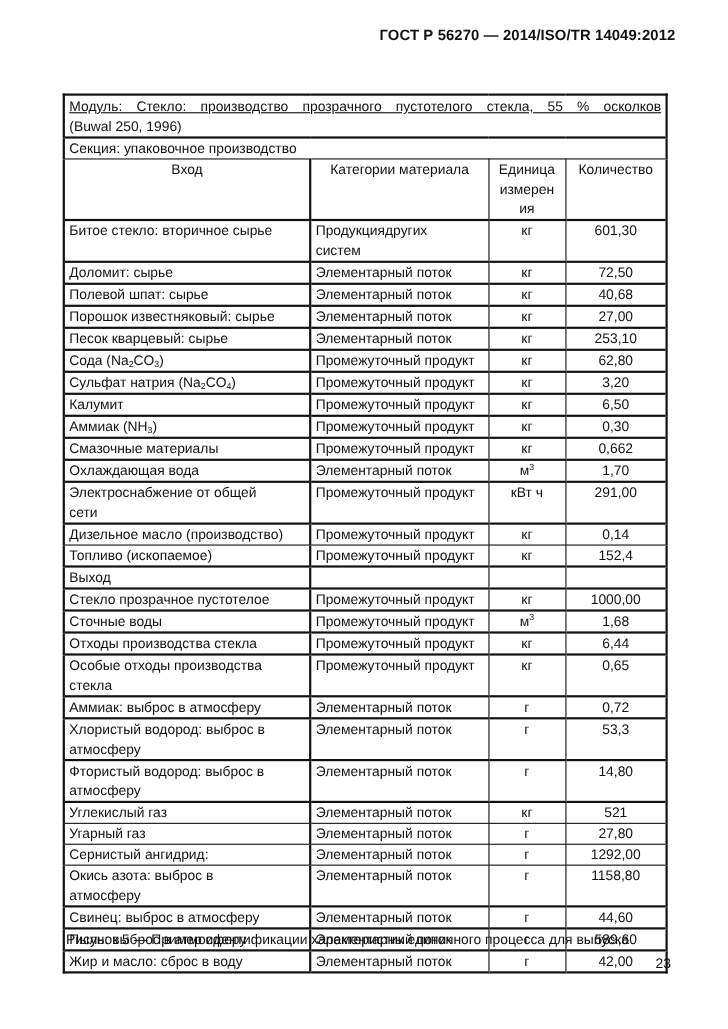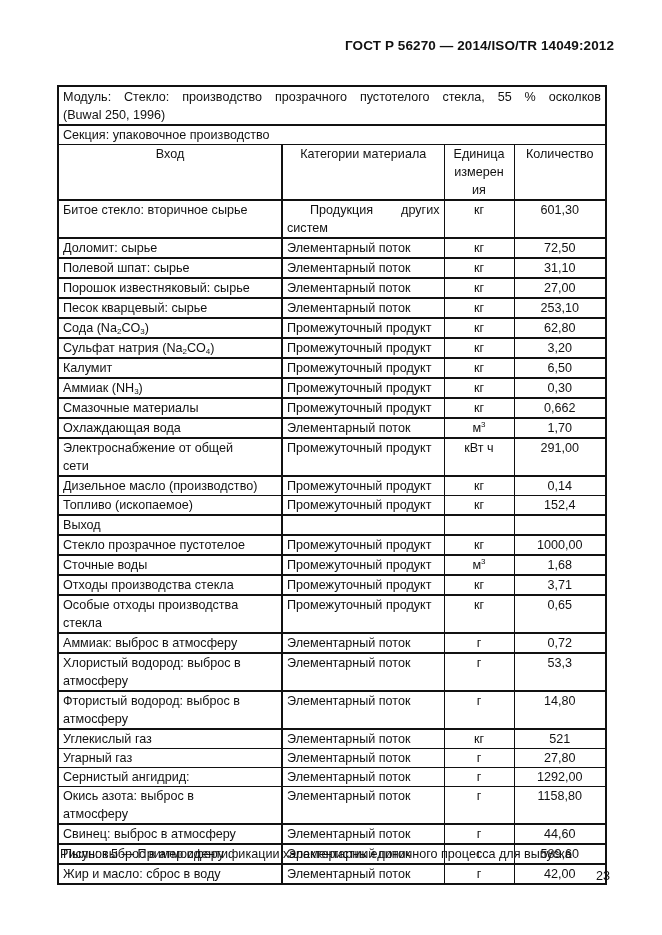--- a/index.html
+++ b/index.html
@@ -1,51 +1,51 @@
 <!DOCTYPE html>
 <html><head>
   <meta charset="utf-8">
   <style>
     html, body { margin: 0; padding: 0; background: #ffffff; }
     body {
       width: 662px; height: 935px; position: relative; overflow: hidden;
       font-family: "Liberation Sans", sans-serif; color: #111;
     }
     .doc-header {
-      position: absolute; top: 38px; right: 48px;
+      position: absolute; top: 24px; right: 48px;
       font-size: 13.5px; font-weight: bold; letter-spacing: 0.1px;
     }
     table.lci {
       position: absolute; left: 57px; top: 85px;
       width: 548px; border-collapse: collapse; table-layout: fixed;
       font-size: 12.6px; line-height: 18px;
     }
     table.lci td {
       border: 1px solid #111; padding: 0 4px; vertical-align: top;
       box-sizing: border-box;
     }
     table.lci tr.thick-top td { border-top: 2px solid #111; }
     td.c1 { border-left: 2px solid #111 !important; }
     td.c2 { border-left: 2px solid #111 !important; }
     td.c4, td.full { border-right: 2px solid #111 !important; }
     td.center { text-align: center; }
     tr.r1 td { height: 18px; }
     tr.r2 td { height: 36px; }
     .module { text-align: justify; padding-top: 1px !important; }
-    .module .line1 { display: block; text-align: justify; text-align-last: justify; }
+    .module .line1 { display: block; text-align: justify; text-align-last: justify; text-decoration: underline; }
     sub { font-size: 8px; vertical-align: -2px; line-height: 0; }
     sup { font-size: 8px; vertical-align: 5px; line-height: 0; }
     .caption {
       position: absolute; left: 60px; top: 845px; width: 552px;
       font-size: 12.6px; line-height: 18px; text-align: left;
     }
     .page-number {
       position: absolute; right: 52px; top: 869px; font-size: 12.6px;
     }
-    .cat-split { display: flex; justify-content: flex-end; gap: 28px; }
+    .cat-split { display: flex; justify-content: flex-start; }
   </style>
 </head>
 <body>
 
 <div class="doc-header">ГОСТ Р 56270 — 2014/ISO/TR 14049:2012</div>
 
 <table class="lci">
   <colgroup>
     <col style="width:224px">
       <col style="width:162px">
@@ -88,21 +88,21 @@
     <tr class="thick-top r1">
       <td class="c1">Доломит: сырье</td>
       <td class="c2">Элементарный поток</td>
       <td class="center">кг</td>
       <td class="c4 center">72,50</td>
     </tr>
     <tr class="thick-top r1">
       <td class="c1">Полевой шпат: сырье</td>
       <td class="c2">Элементарный поток</td>
       <td class="center">кг</td>
-      <td class="c4 center">31,10</td>
+      <td class="c4 center">40,68</td>
     </tr>
     <tr class="thick-top r1">
       <td class="c1">Порошок известняковый: сырье</td>
       <td class="c2">Элементарный поток</td>
       <td class="center">кг</td>
       <td class="c4 center">27,00</td>
     </tr>
     <tr class="thick-top r1">
       <td class="c1">Песок кварцевый: сырье</td>
       <td class="c2">Элементарный поток</td>
@@ -183,21 +183,21 @@
     <tr class="thick-top r1">
       <td class="c1">Сточные воды</td>
       <td class="c2">Промежуточный продукт</td>
       <td class="center"><span>м</span><sup>3</sup></td>
       <td class="c4 center">1,68</td>
     </tr>
     <tr class="thick-top r1">
       <td class="c1">Отходы производства стекла</td>
       <td class="c2">Промежуточный продукт</td>
       <td class="center">кг</td>
-      <td class="c4 center">3,71</td>
+      <td class="c4 center">6,44</td>
     </tr>
     <tr class="thick-top r2">
       <td class="c1">
           <div>Особые отходы производства</div>
           <div>стекла</div>
         </td>
       <td class="c2">Промежуточный продукт</td>
       <td class="center">кг</td>
       <td class="c4 center">0,65</td>
     </tr>

